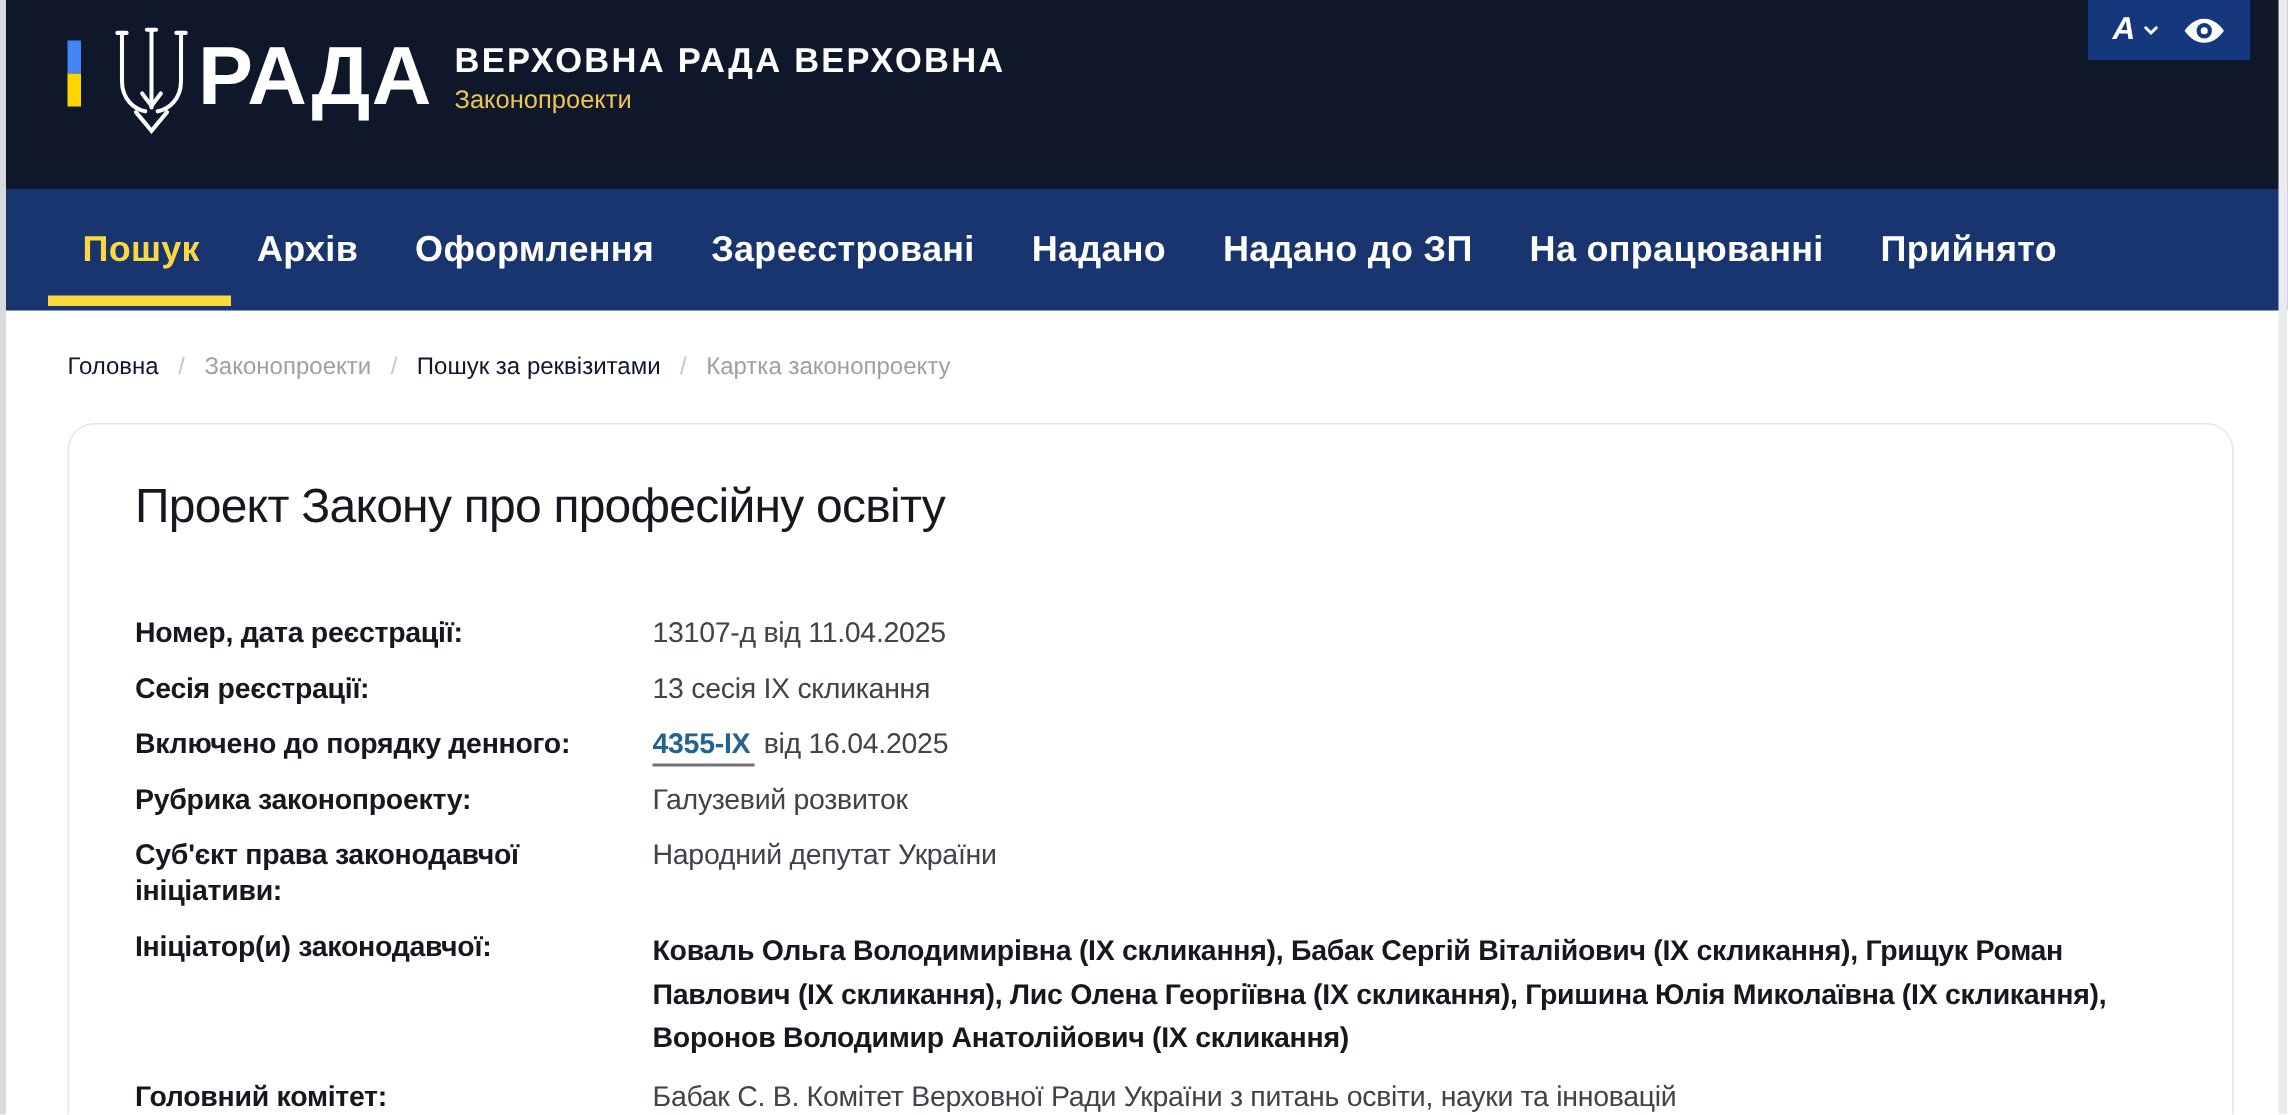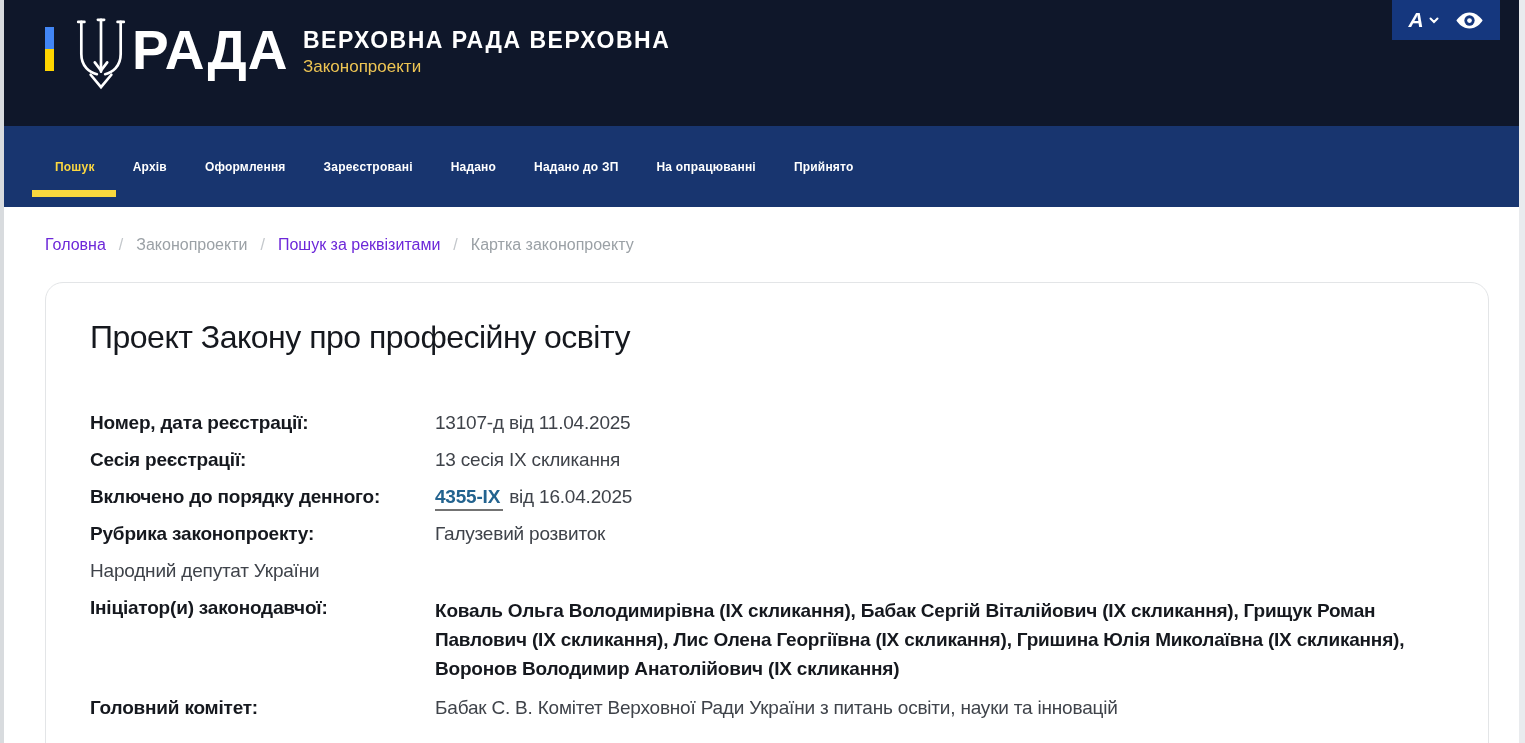--- a/index.html
+++ b/index.html
@@ -20,30 +20,30 @@
   .site-subtitle { position:absolute; left:299px; top:57px; font-size:17px; color:#eec553; }
   .header-controls { position:absolute; right:25px; top:0; width:108px; height:40px;
     background:#15377e; display:flex; align-items:center; justify-content:center; gap:16px; }
   .font-switcher { display:flex; align-items:center; gap:5px; color:#fff; cursor:pointer; }
   .font-switcher .letter-a { font-size:21px; font-weight:bold; font-style:italic; }
   .eye-btn { display:flex; align-items:center; cursor:pointer; }
 
   
   .nav { height:81px; background:#18356f; display:flex; align-items:center; gap:38px;
     padding-left:51px; }
-  .nav-item { position:relative; font-size:12px; font-weight:bold; color:#fff;
+  .nav-item { position:relative; font-size:24px; font-weight:bold; color:#fff;
     text-decoration:none; letter-spacing:0.2px;text-align:right; }
   .nav-item.active { color:#fbd740; }
   .nav-item.active::after { content:""; position:absolute; left:-23px; right:-21px;
     bottom:-23px; height:7px; background:#f9d83e; }
 
   
   .breadcrumb { display:flex; align-items:center; gap:13px; padding:22px 0 0 41px;
     font-size:16px; height:54px; }
-  .crumb { color:#6d28d9; text-decoration:none; }
+  .crumb { color:#0f172a; text-decoration:none; }
   .crumb.muted { color:#9ba1a6; }
   .crumb-sep { color:#c3c7cb; font-size:16px; }
 
   
   .card { position:absolute; left:41px; top:282px; width:1444px; height:560px;
     background:#fff; border:1px solid #e3e5e7; border-radius:18px;
     padding:34px 60px 40px 44px; }
   .card-title { font-size:32px; font-weight:normal; color:#15181e; letter-spacing:-0.5px;
     line-height:40px; margin-bottom:54px; }
   .field-row { display:flex; margin-bottom:13px; }
@@ -132,20 +132,21 @@
       </div>
       <div class="field-row">
         <div class="field-label">Включено до порядку денного:</div>
         <div class="field-value"><a href="#" class="agenda-link">4355-IX</a><span>від 16.04.2025</span></div>
       </div>
       <div class="field-row">
         <div class="field-label">Рубрика законопроекту:</div>
         <div class="field-value">Галузевий розвиток</div>
       </div>
       <div class="field-row">
+        <div class="field-label">Суб'єкт права законодавчої ініціативи:</div>
         <div class="field-value">Народний депутат України</div>
       </div>
       <div class="field-row">
         <div class="field-label">Ініціатор(и) законодавчої:</div>
         <div class="field-value bold">Коваль Ольга Володимирівна (IX скликання), Бабак Сергій Віталійович (IX скликання), Грищук Роман Павлович (IX скликання), Лис Олена Георгіївна (IX скликання), Гришина Юлія Миколаївна (IX скликання), Воронов Володимир Анатолійович (IX скликання)</div>
       </div>
       <div class="field-row">
         <div class="field-label">Головний комітет:</div>
         <div class="field-value">Бабак С. В. Комітет Верховної Ради України з питань освіти, науки та інновацій</div>
       </div>

